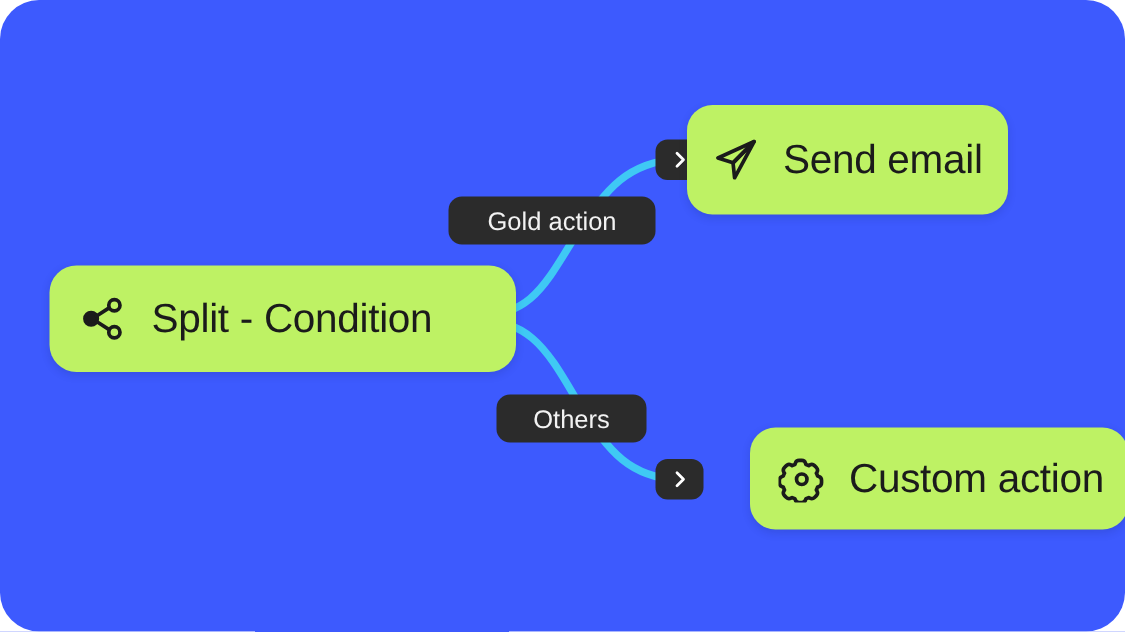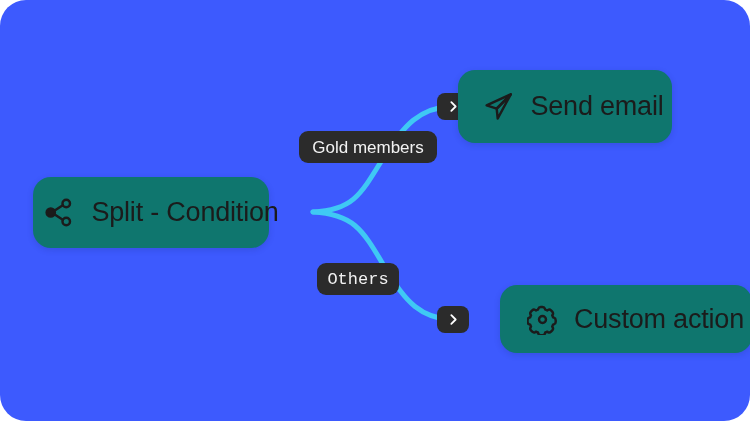--- a/index.html
+++ b/index.html
@@ -32,44 +32,43 @@
     width: 750px;
     height: 421px;
     pointer-events: none;
   }
 
   
   .node {
     position: absolute;
     display: flex;
     align-items: center;
-    background: #0f766e;
+    background: #bef264;
     border-radius: 17px;
     box-sizing: border-box;
     box-shadow: 0 2px 6px rgba(20, 30, 90, 0.16);
-    justify-content: center;
   }
   .node-icon {
     display: flex;
     align-items: center;
     justify-content: center;
     flex: 0 0 auto;
   }
   .node-label {
     color: #1b1b1b;
     font-size: 27px;
     line-height: 1;
     letter-spacing: -0.2px;
     white-space: nowrap;
   }
 
   #node-split {
     left: 33px;
     top: 177px;
-    width: 236px;
+    width: 311px;
     height: 71px;
     padding-left: 20px;
     border-radius: 18px;
   }
   #node-split .node-label { margin-left: 17px; }
 
   #node-send-email {
     left: 458px;
     top: 70px;
     width: 214px;
@@ -115,25 +114,24 @@
     justify-content: center;
     white-space: nowrap;
   }
   #label-gold-members {
     left: 299px;
     top: 131px;
     width: 138px;
     height: 32px;
   }
   #label-others {
-    left: 317px;
+    left: 331px;
     top: 263px;
-    width: 82px;
+    width: 100px;
     height: 32px;
-    font-family: Liberation Mono, monospace;
   }
 </style>
 </head>
 <body>
 
 <div id="canvas">
 
   <svg id="edge-layer" viewBox="0 0 750 421" width="750" height="421" fill="none">
     <path d="M 313 212 C 352 210, 360 196, 382 160 C 404 124, 420 108, 452 106" stroke="#3FC9F4" stroke-width="5" stroke-linecap="round" fill="none"></path>
     <path d="M 313 212 C 352 214, 362 228, 384 266 C 406 304, 422 318, 452 320" stroke="#3FC9F4" stroke-width="5" stroke-linecap="round" fill="none"></path>
@@ -144,21 +142,21 @@
       <polyline points="8 4 16 12 8 20"></polyline>
     </svg>
   </div>
 
   <div class="connector-badge" id="badge-custom-action">
     <svg width="13" height="13" viewBox="0 0 24 24" fill="none" stroke="#ffffff" stroke-width="3.4" stroke-linecap="round" stroke-linejoin="round">
       <polyline points="8 4 16 12 8 20"></polyline>
     </svg>
   </div>
 
-  <div class="edge-label" id="label-gold-members">Gold members</div>
+  <div class="edge-label" id="label-gold-members">Gold action</div>
 
   <div class="edge-label" id="label-others">Others</div>
 
   <div class="node" id="node-split">
     <span class="node-icon">
       <svg width="31" height="31" viewBox="0 0 24 24" fill="none" stroke="#1b1b1b" stroke-width="1.9" stroke-linecap="round" stroke-linejoin="round">
         <circle cx="18" cy="5" r="2.9"></circle>
         <circle cx="18" cy="19" r="2.9"></circle>
         <circle cx="6" cy="12" r="3.2" fill="#1b1b1b"></circle>
         <line x1="8.8" y1="10.6" x2="15.3" y2="6.4"></line>

